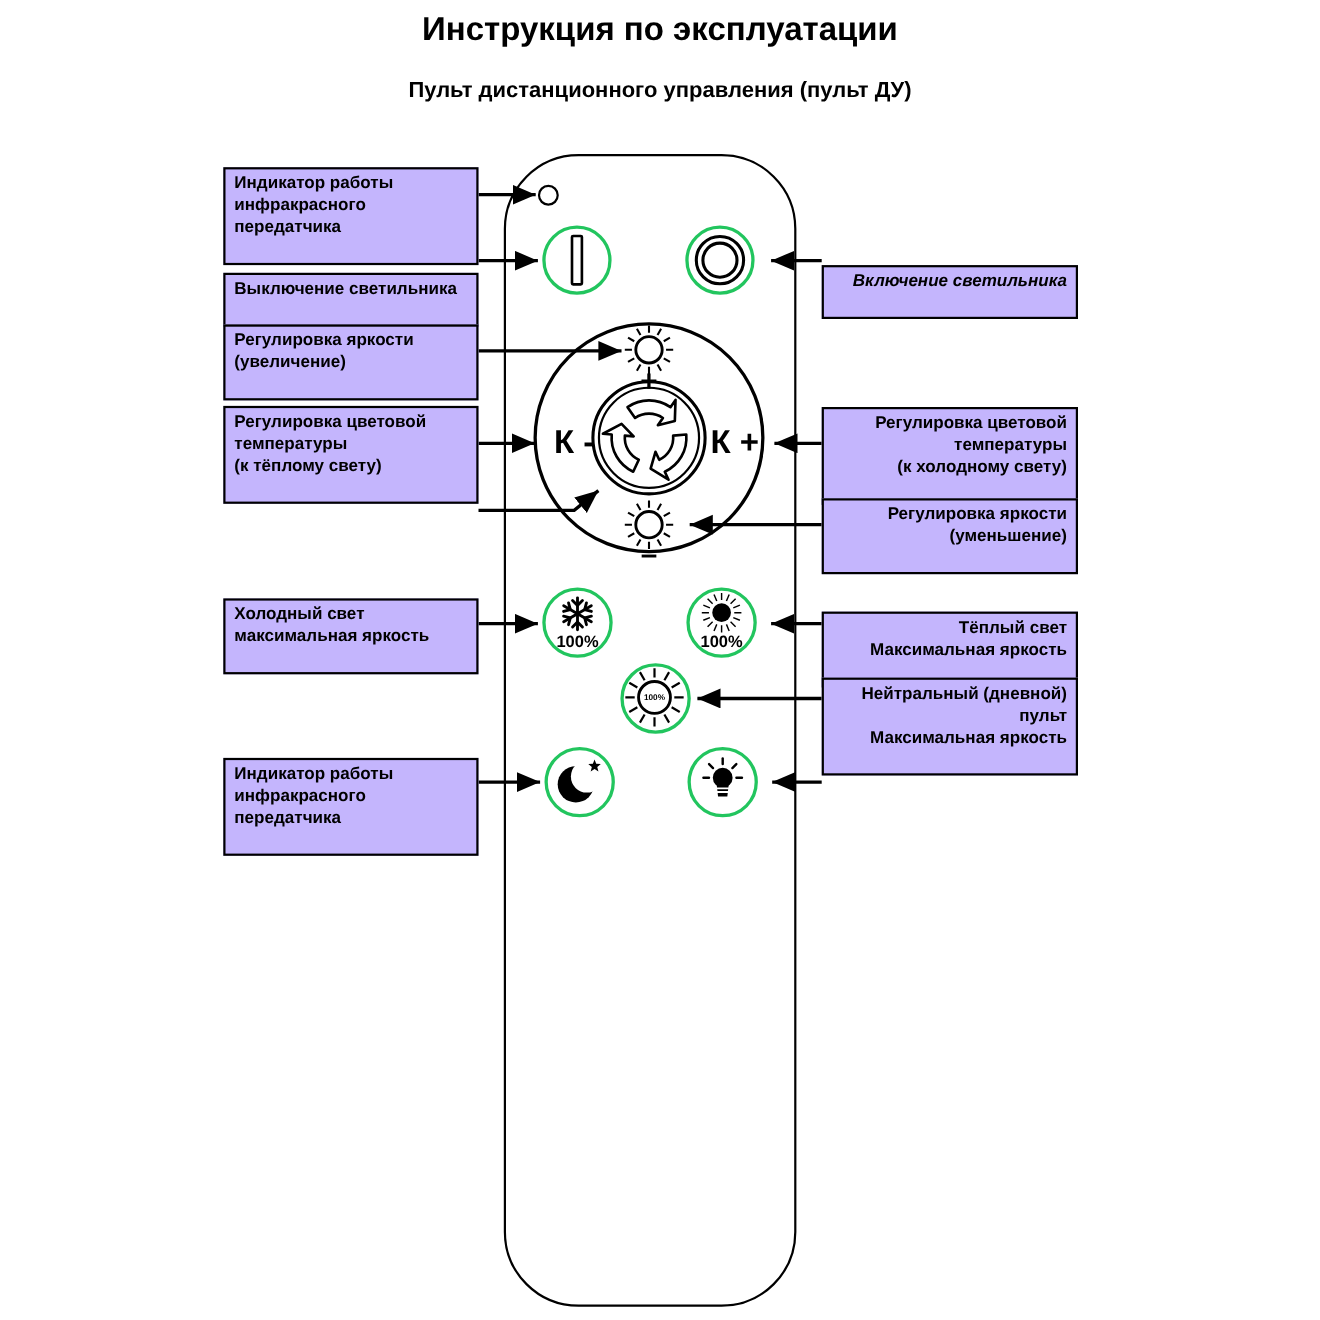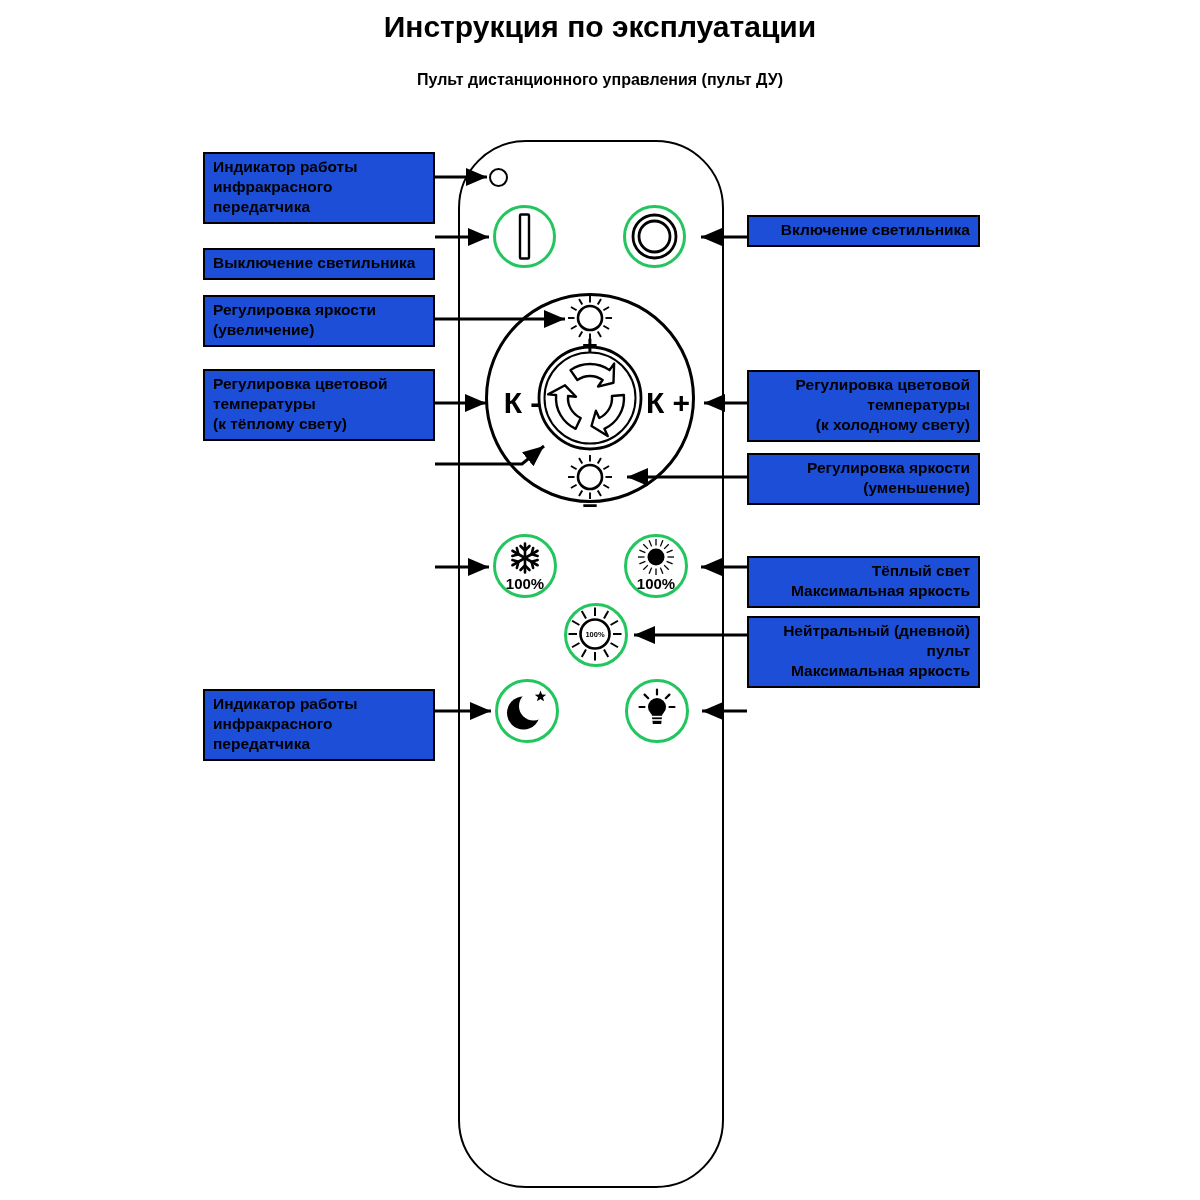--- a/index.html
+++ b/index.html
@@ -6,30 +6,30 @@
   #canvas {
     position:relative; width:1200px; height:1200px; background:#fff;
     font-family:"Liberation Sans","DejaVu Sans",sans-serif; color:#000; overflow:hidden;border-radius:25px;
   }
   #title {
     position:absolute; left:0; top:10px; width:1200px; text-align:center;
     font-size:30px; font-weight:bold;
   }
   #subtitle {
     position:absolute; left:0; top:71px; width:1200px; text-align:center;
-    font-size:16px; font-weight:bold;
+    font-size:20px; font-weight:bold;
   }
   #connectors { position:absolute; left:0; top:0; pointer-events:none; }
   #remote-body {
     position:absolute; left:458px; top:140px; width:266px; height:1048px;
     border:2px solid #000; border-radius:68px; box-sizing:border-box; background:transparent;
   }
   .callout {
-    position:absolute; width:232px; box-sizing:border-box; background:#1d4ed8;
-    border:2px solid #000; padding:3px 8px 5px 8px;
+    position:absolute; width:232px; box-sizing:border-box; background:#c4b5fd;
+    border:2px solid #000; padding:3px 8px 22px 8px;
     font-size:15.5px; font-weight:bold; line-height:20px; white-space:pre-line;
   }
   .callout.right { width:233px; text-align:right; }
   .btn {
     position:absolute; border:3px solid #22c55e; border-radius:50%;
     box-sizing:border-box; background:#fff;
   }
   .pct {
     position:absolute; left:0; right:0; bottom:4px; text-align:center;
     font-size:15px; font-weight:bold; line-height:1;
@@ -78,24 +78,26 @@
   <div id="remote-body"></div>
 
   <div class="callout" style="left:203px; top:152px;">Индикатор работы
 инфракрасного передатчика</div>
   <div class="callout" style="left:203px; top:220px;margin-top:28px;">Выключение светильника</div>
   <div class="callout" style="left:203px; top:295px;">Регулировка яркости
 (увеличение)</div>
   <div class="callout" style="left:203px; top:369px;">Регулировка цветовой
 температуры
 (к тёплому свету)</div>
+  <div class="callout" style="left:203px; top:544px;">Холодный свет
+максимальная яркость</div>
   <div class="callout" style="left:203px; top:689px;">Индикатор работы
 инфракрасного передатчика</div>
 
-  <div class="callout right" style="left:747px; top:215px;">Включение светильника</div>
+  <div class="callout right" style="left:747px; top:241px;font-style:italic;">Включение светильника</div>
   <div class="callout right" style="left:747px; top:370px;">Регулировка цветовой
 температуры
 (к холодному свету)</div>
   <div class="callout right" style="left:747px; top:453px;">Регулировка яркости
 (уменьшение)</div>
   <div class="callout right" style="left:747px; top:556px;">Тёплый свет
 Максимальная яркость</div>
   <div class="callout right" style="left:747px; top:616px;">Нейтральный (дневной) пульт
 Максимальная яркость</div>
 

